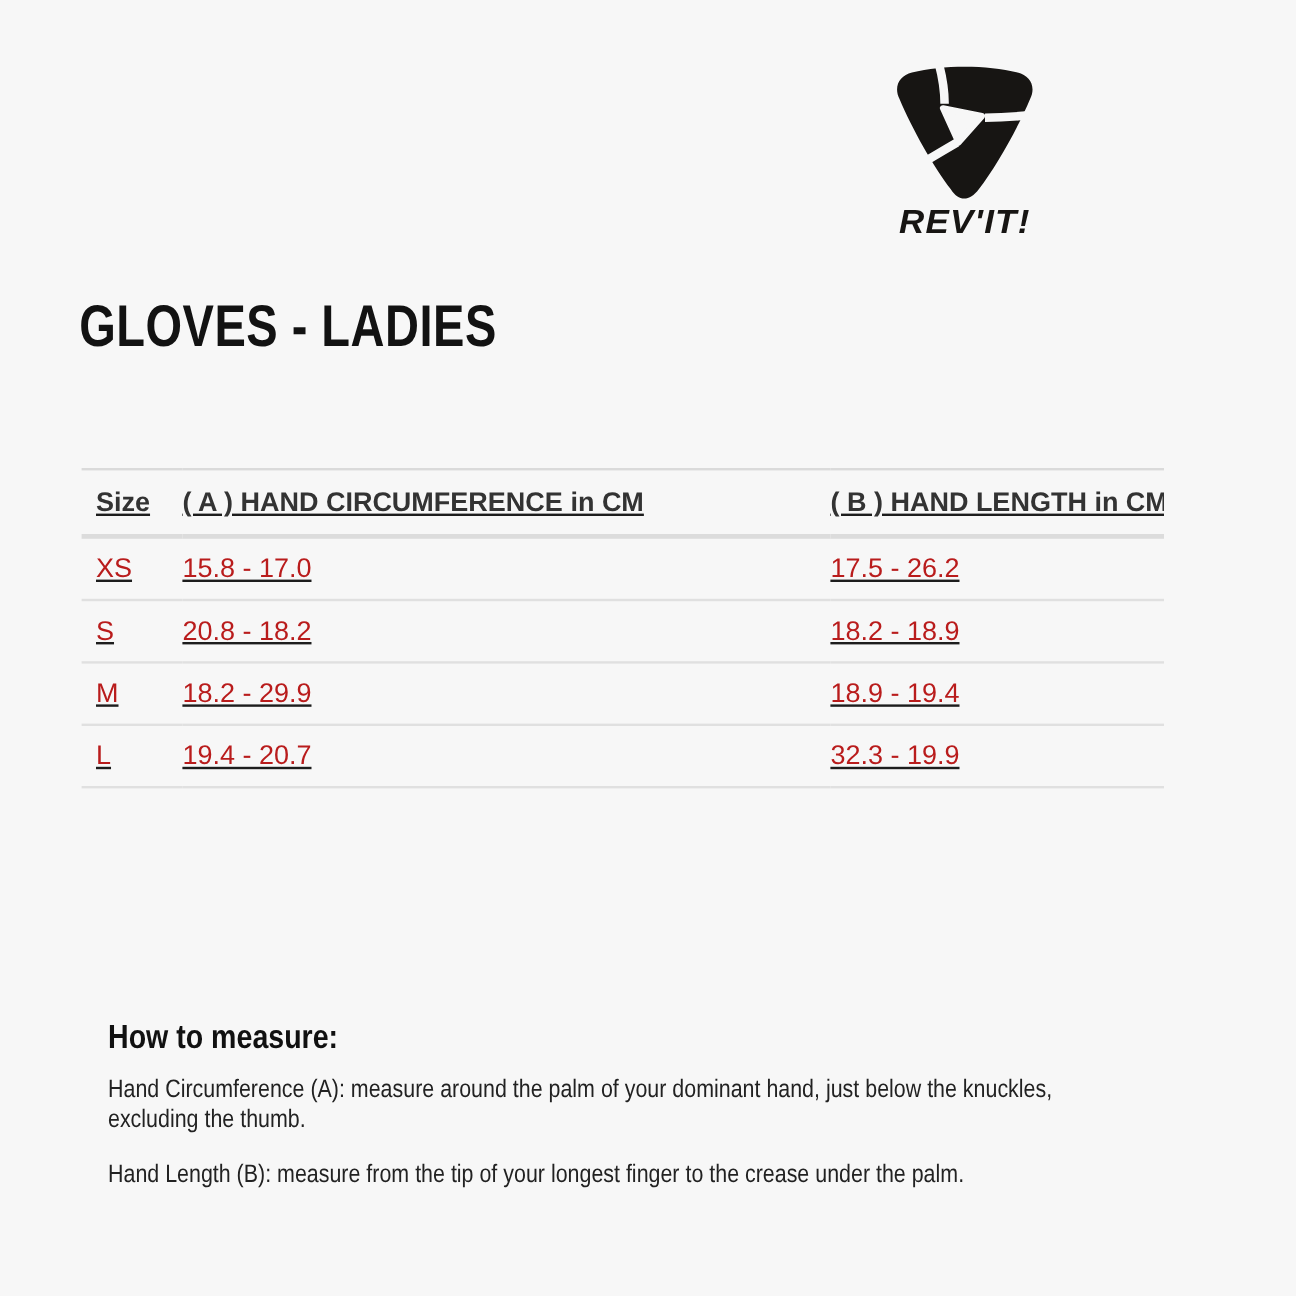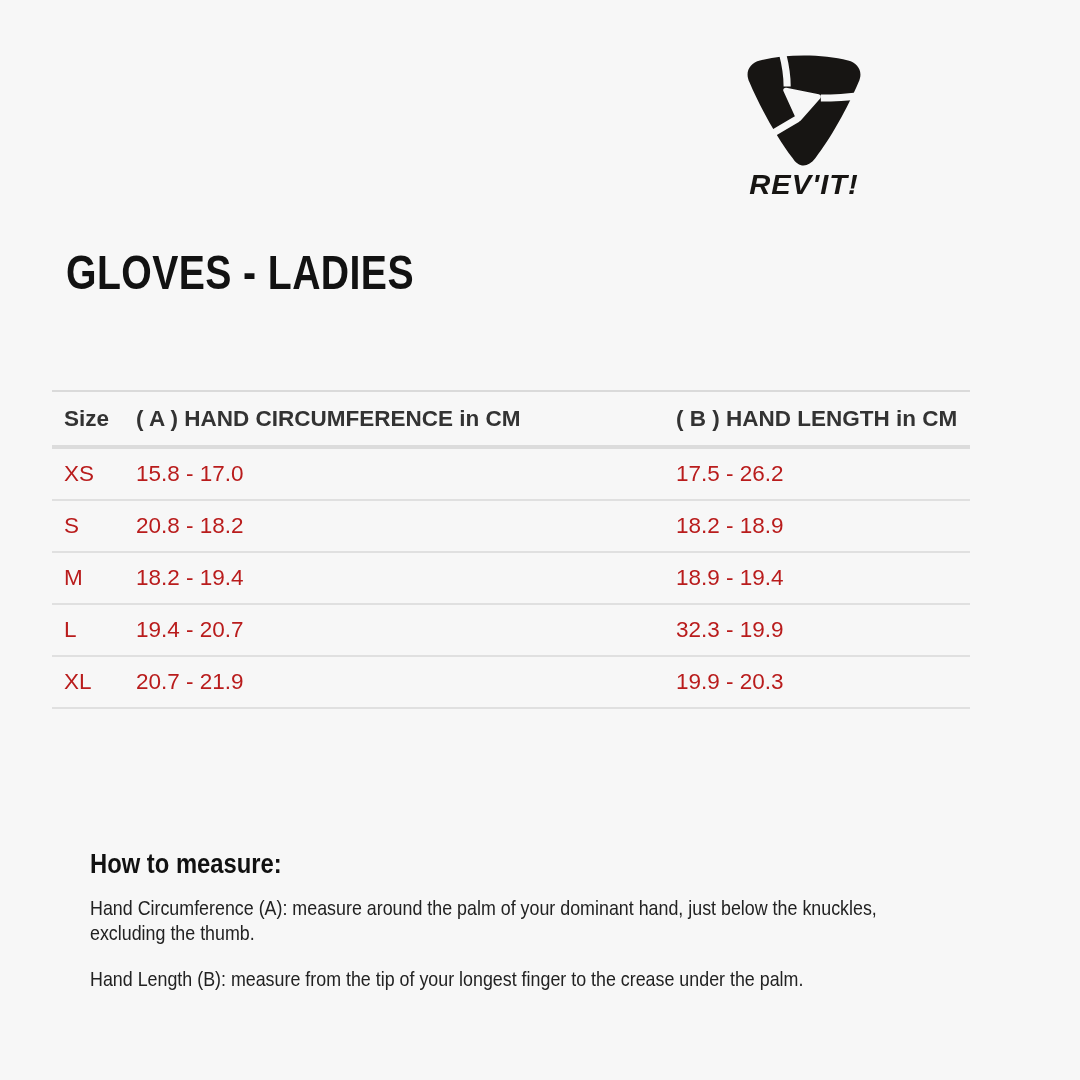--- a/index.html
+++ b/index.html
@@ -20,22 +20,22 @@
   
   .title {
     position:absolute; left:66px; top:244px; margin:0;
     font-size:49px; font-weight:bold; color:#121212;
     letter-spacing:0.5px; white-space:nowrap;
     transform:scaleX(0.80); transform-origin:left center;
   }
 
   
   .size-table {
-    position:absolute; left:52px; top:390px; width:954px;
-    border-collapse:collapse; table-layout:fixed;
+    position:absolute; left:68px; top:390px; width:954px;
+    border-collapse:collapse; table-layout:fixed;text-decoration:underline;
   }
   .size-table th {
     font-size:22.5px; font-weight:bold; color:#333; text-align:left;
     height:53px; vertical-align:middle;
     border-top:2px solid #dadada; border-bottom:4px solid #dcdcdc;
     padding:0;
   }
   .size-table td {
     font-size:22.5px; color:#b91c1c; height:50px; vertical-align:middle;
     border-bottom:2px solid #e0e0e0; padding:0;
@@ -94,32 +94,27 @@
         <td>15.8 - 17.0</td>
         <td>17.5 - 26.2</td>
       </tr>
       <tr>
         <td>S</td>
         <td>20.8 - 18.2</td>
         <td>18.2 - 18.9</td>
       </tr>
       <tr>
         <td>M</td>
-        <td>18.2 - 19.4</td>
+        <td>18.2 - 29.9</td>
         <td>18.9 - 19.4</td>
       </tr>
       <tr>
         <td>L</td>
         <td>19.4 - 20.7</td>
         <td>32.3 - 19.9</td>
-      </tr>
-      <tr>
-        <td>XL</td>
-        <td>20.7 - 21.9</td>
-        <td>19.9 - 20.3</td>
       </tr>
     </tbody>
   </table>
 
   <div class="howto">
     <h2>How to measure:</h2>
     <p>Hand Circumference (A): measure around the palm of your dominant hand, just below the knuckles, excluding the thumb.</p>
     <p>Hand Length (B): measure from the tip of your longest finger to the crease under the palm.</p>
   </div>
 

